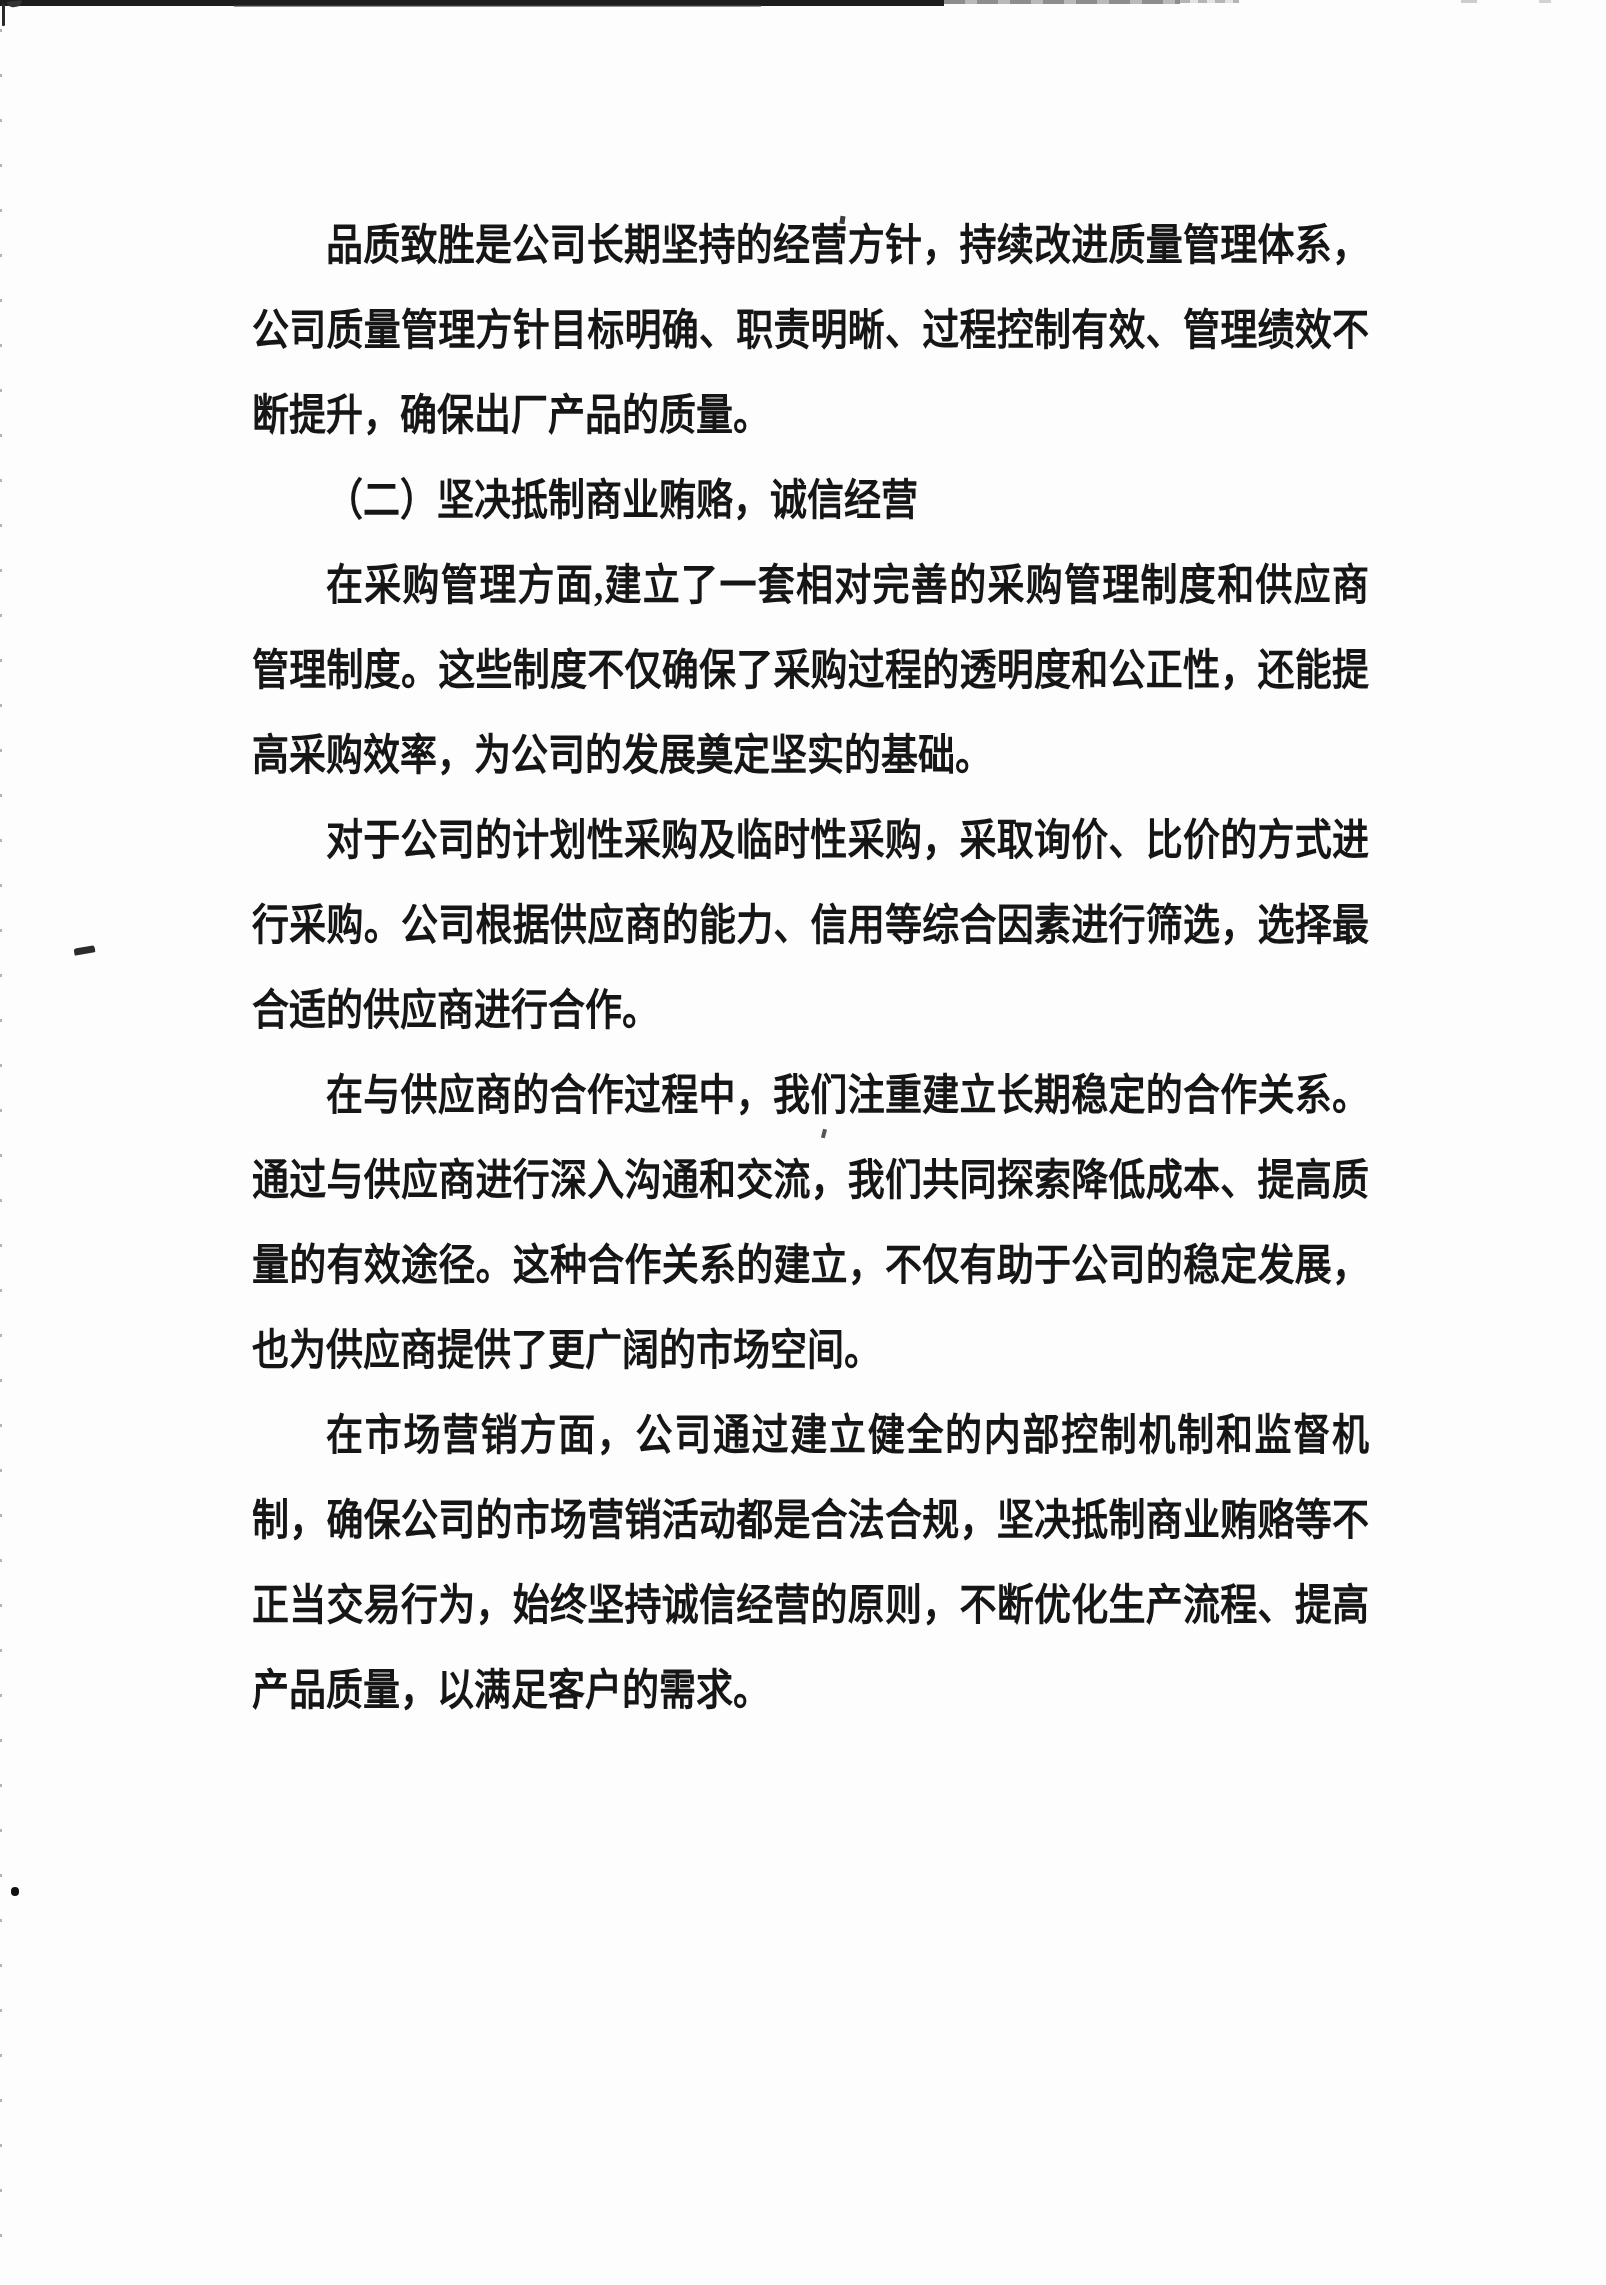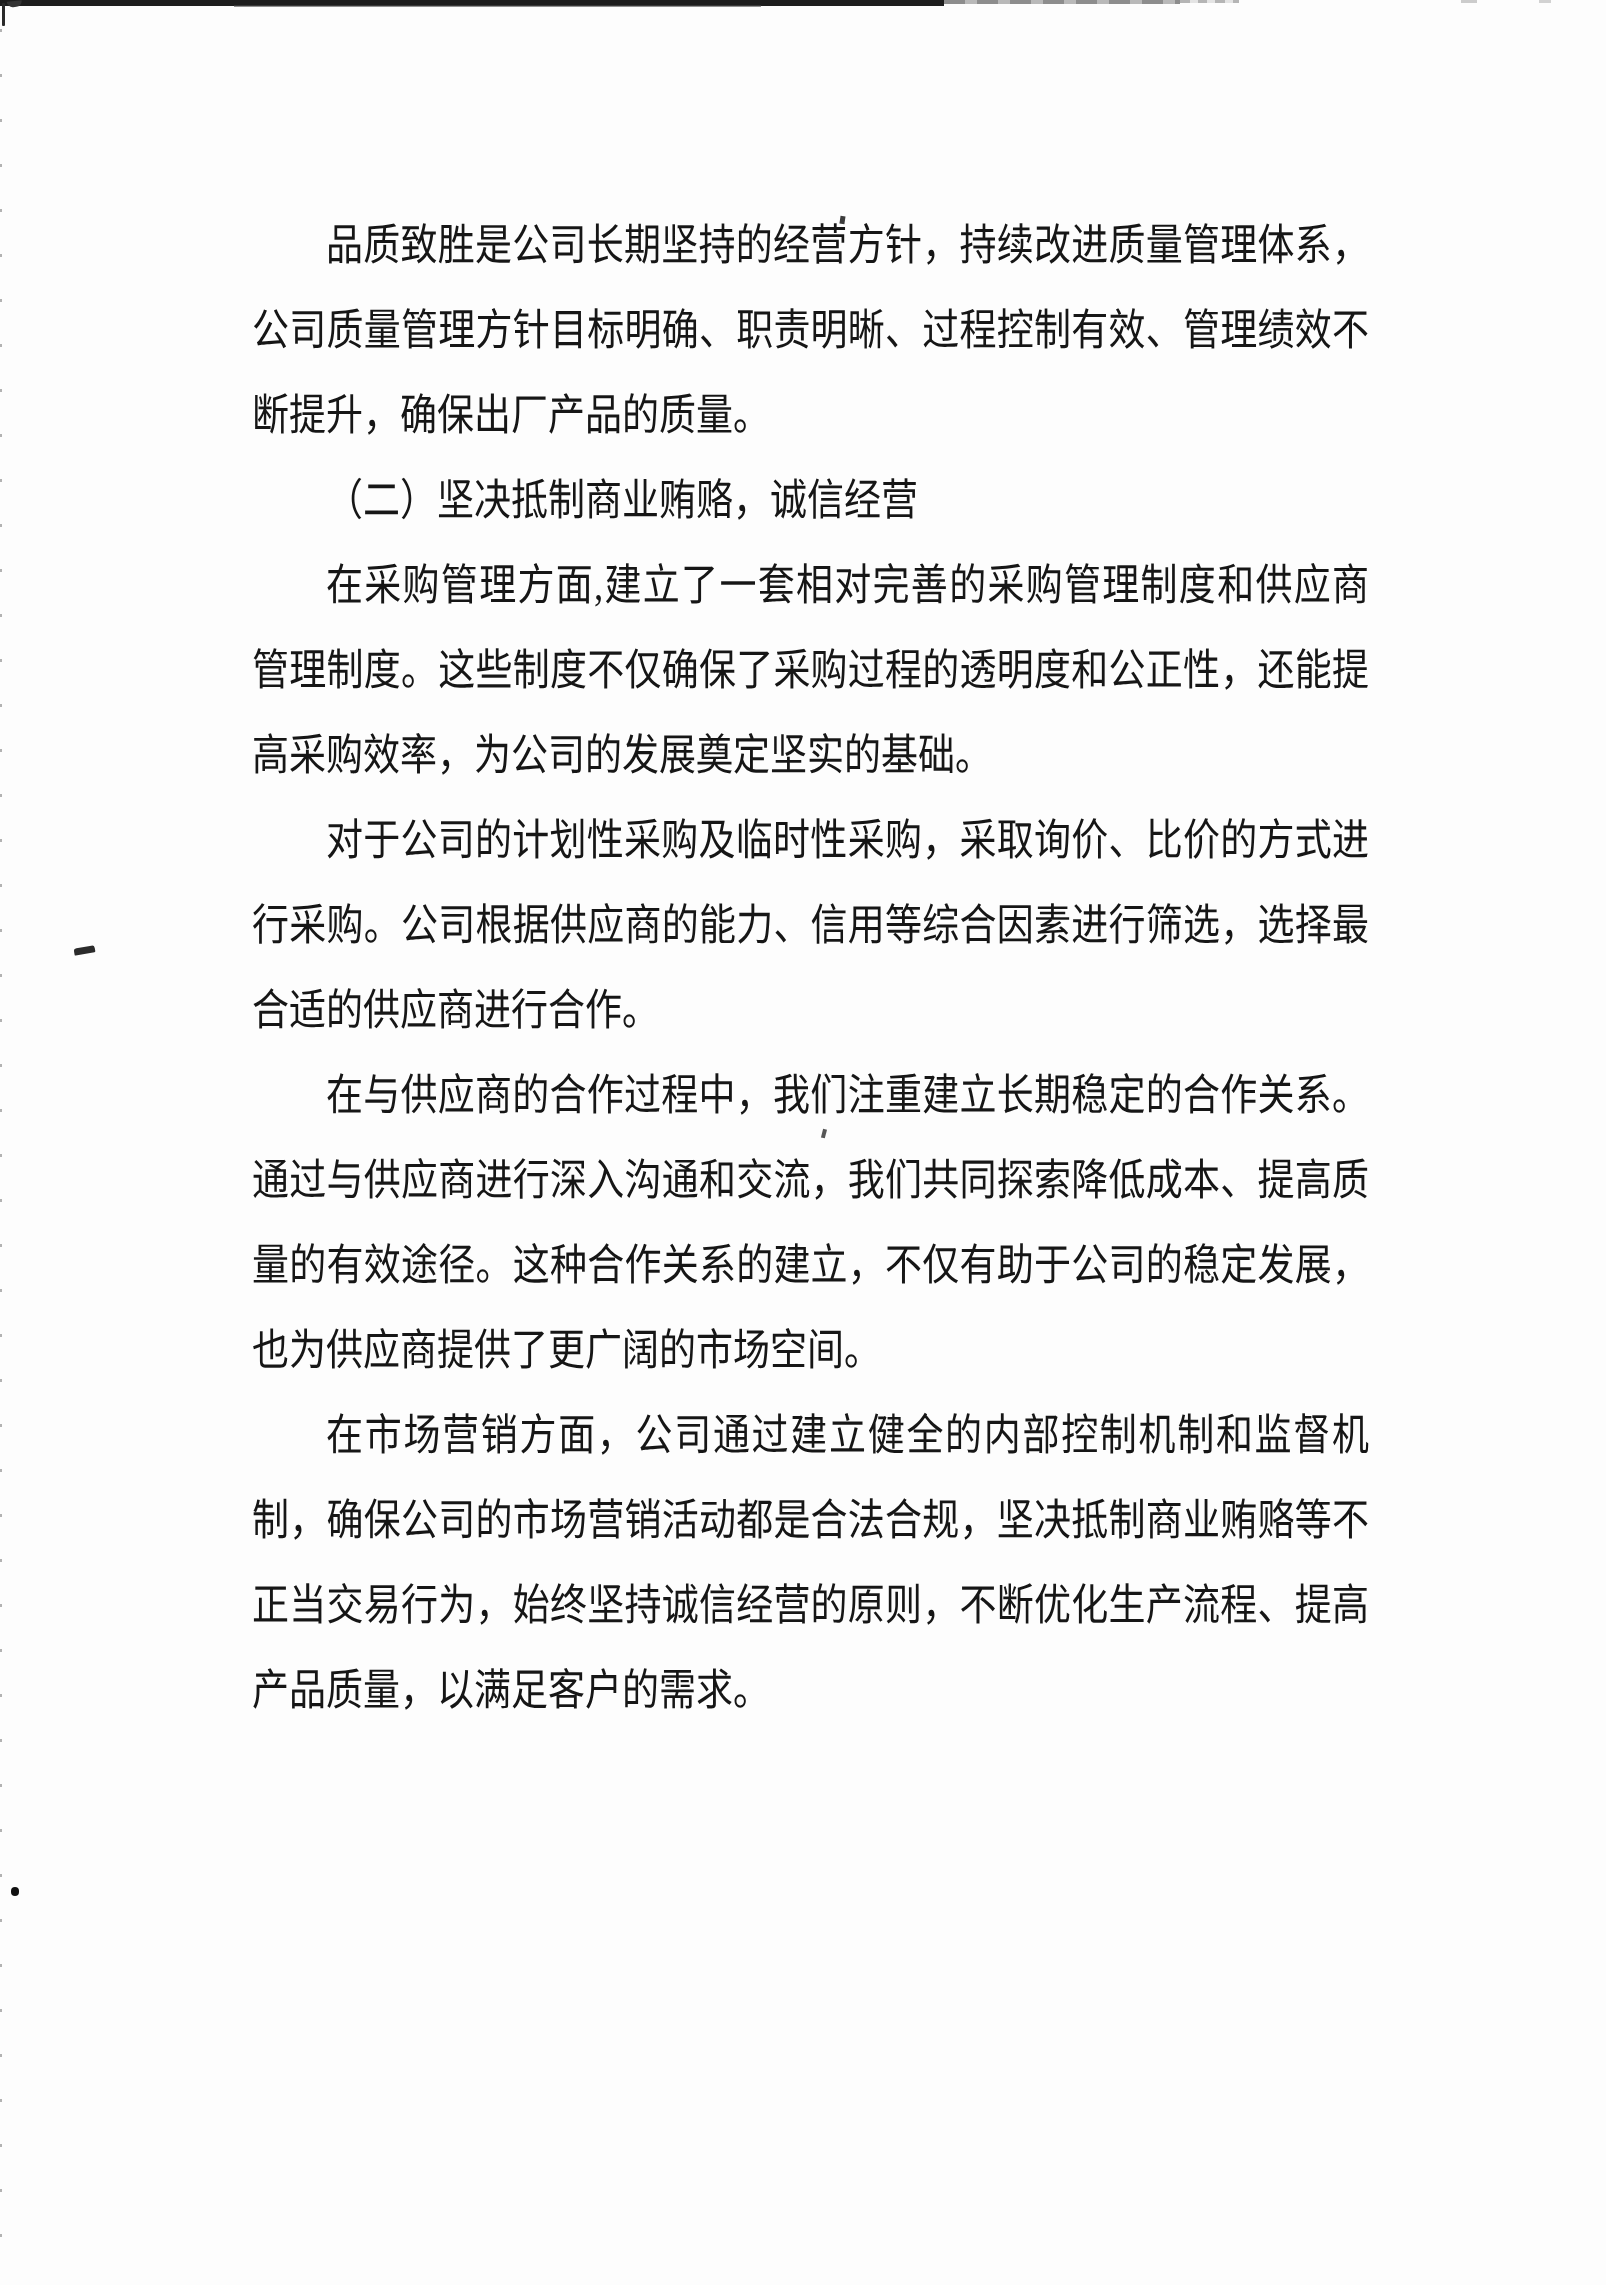--- a/index.html
+++ b/index.html
@@ -14,20 +14,21 @@
     background: #fdfdfd;
     overflow: hidden;
     font-family: "Liberation Serif", "DejaVu Serif", serif;
   }
   
   .text-block {
     position: absolute;
     left: 252px;
     top: 203px;
     width: 1117px;
+    font-weight: bold;
   }
   .line {
     height: 85px;
     line-height: 85px;
     font-size: 37px;
     color: #161616;
     text-align: justify;
     text-align-last: justify;
     text-justify: inter-ideograph;
     transform: scaleY(1.18);

